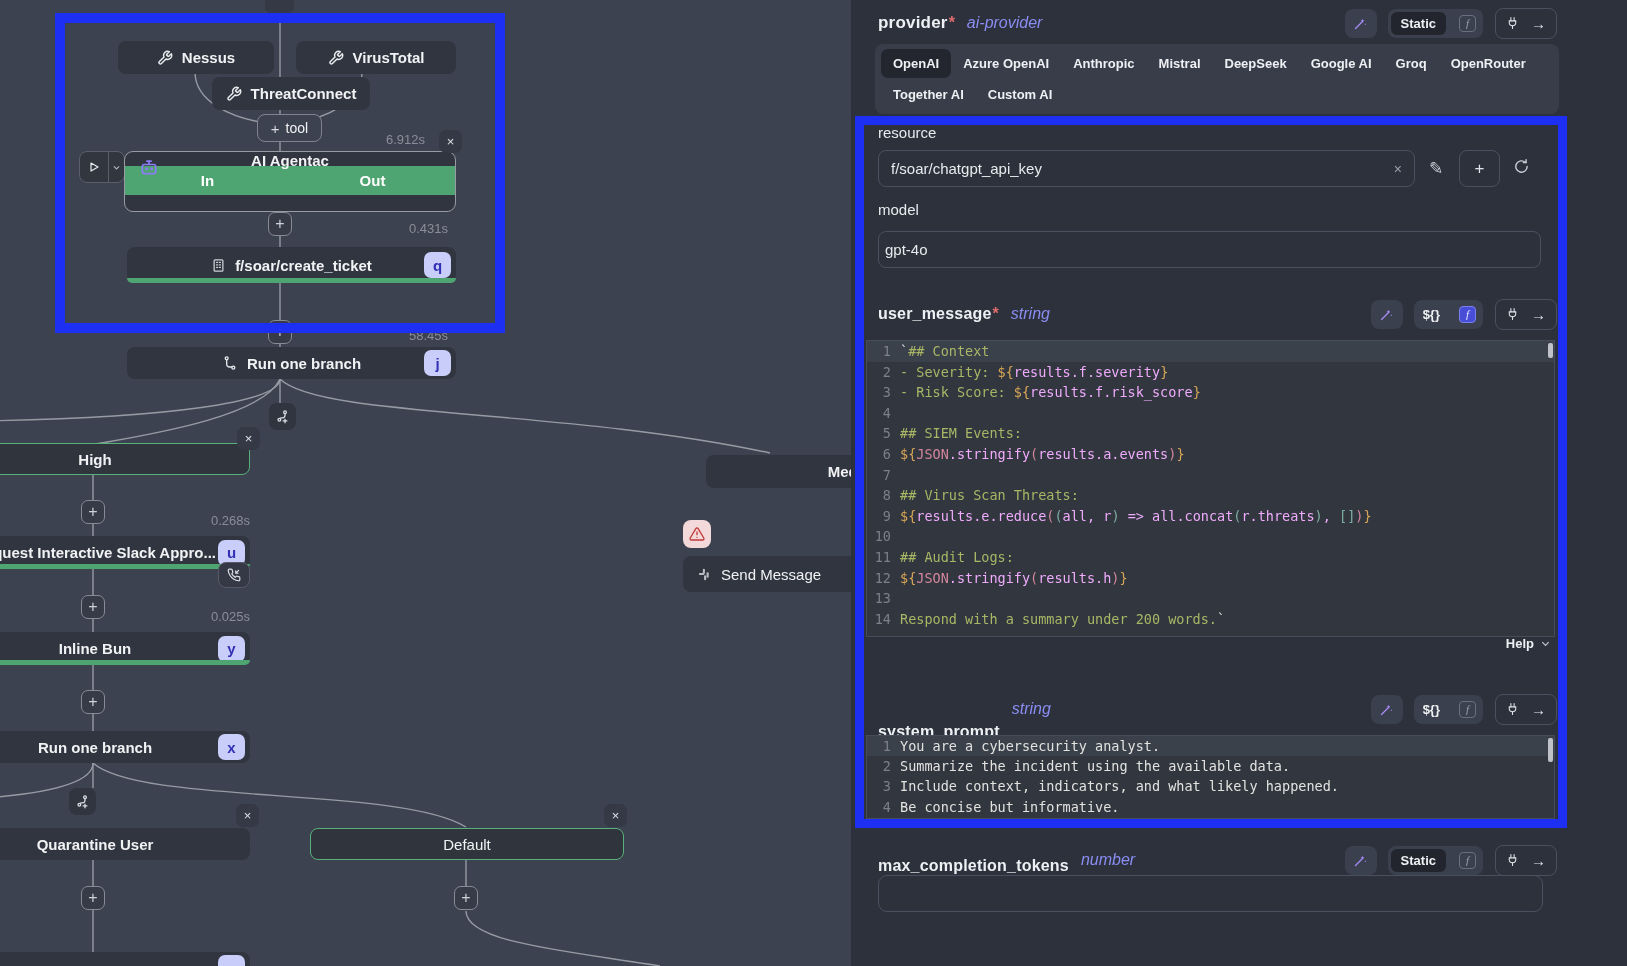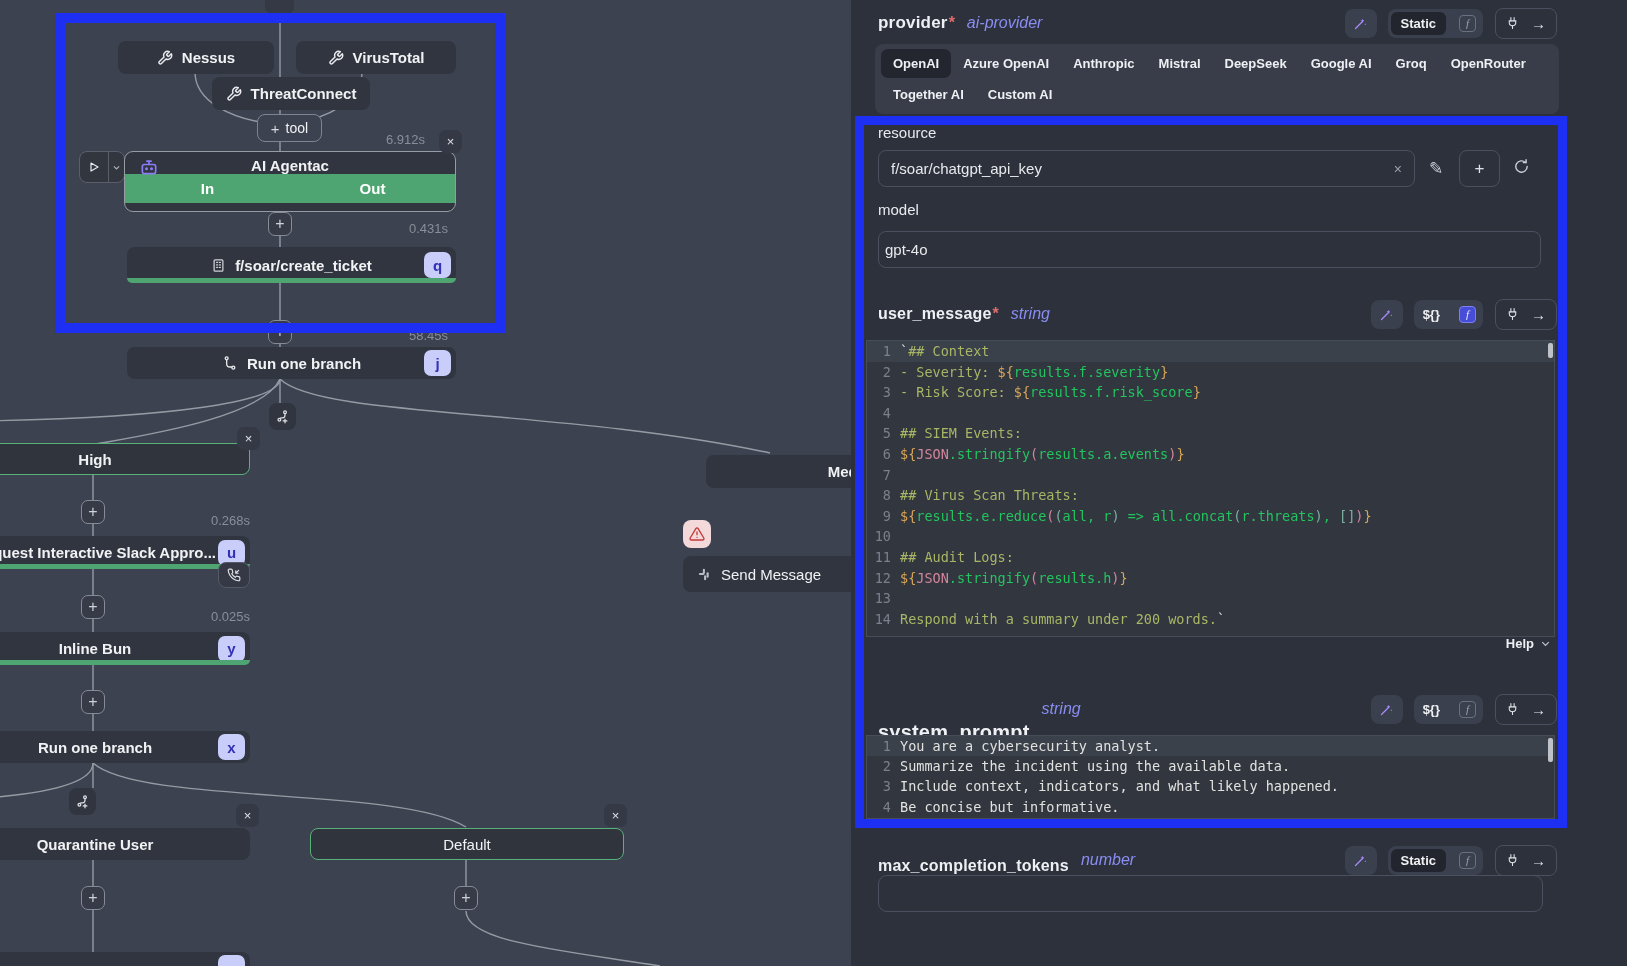--- a/index.html
+++ b/index.html
@@ -22,21 +22,21 @@
     border-radius:0 0 8px 8px; }
 
   .n-top-badge { left:265px; top:-10px; width:29px; height:24px; background:#343945; border-radius:7px; }
   .n-nessus { left:118px; top:41px; width:156px; }
   .n-virustotal { left:296px; top:41px; width:160px; }
   .n-threatconnect { left:212px; top:77px; width:158px; }
   .n-toolpill { left:257px; top:114px; width:65px; height:28px; background:#3c4250;
     border:1px solid #80848e; font-weight:500; font-size:14px; gap:6px; }
   .n-aiagent { left:124px; top:151px; width:332px; height:61px; border:1.5px solid #979ba4;
     border-radius:9px; overflow:hidden; display:block; background:#31353f; z-index:2; position:absolute; }
-  .aiagent-head { position:relative; height:22px; display:flex; align-items:flex-end;
+  .aiagent-head { position:relative; height:14px; display:flex; align-items:flex-start;
     justify-content:center; color:#f1f2f4; font-size:15px; font-weight:600; }
   .aiagent-head .robot { position:absolute; left:14px; top:5px; }
   .aiagent-head .badge { right:5px; }
   .aiagent-io { height:29px; background:#4fa571; display:flex; color:#fff;
     font-size:15px; font-weight:600; }
   .aiagent-io span { flex:1; display:flex; align-items:center; justify-content:center; }
   .n-playgroup { left:79px; top:151px; width:46px; height:32px; background:#32363f;
     border:1px solid #5a5f6a; border-radius:8px; display:flex; z-index:2; position:absolute; }
   .n-playgroup .seg1 { width:29px; display:flex; align-items:center; justify-content:center;
     border-right:1px solid #5a5f6a; }
@@ -140,21 +140,21 @@
   .editor { position:absolute; left:15px; width:689px; background:#31363f;
     border:1px solid #464c58; font-family:"DejaVu Sans Mono", monospace; font-size:13.5px;
     overflow:hidden; }
   .editor1 { top:340px; height:297px; }
   .editor2 { top:735px; height:84px; }
   .code-line { display:flex; height:20.6px; line-height:20.6px; white-space:pre; }
   .editor2 .code-line { height:20.2px; line-height:20.2px; }
   .code-line.active { background:#3b414b; }
   .ln { width:24px; text-align:right; color:#7b808b; flex:0 0 24px; margin-right:9px; }
   .tk-w { color:#e2e2df; } .tk-g { color:#a9b665; } .tk-y { color:#d8a657; }
-  .tk-t { color:#22c55e; } .tk-p { color:#d3869b; } .tk-b { color:#7daea3; }
+  .tk-t { color:#f0abfc; } .tk-p { color:#d3869b; } .tk-b { color:#7daea3; }
   .scrollthumb { position:absolute; right:1px; top:2px; width:5px; height:15px;
     background:#bfc2c9; border-radius:2px; }
   .editor2 .scrollthumb { height:24px; }
 
   .help-row { position:absolute; right:76px; top:636px; display:flex; align-items:center;
     gap:6px; color:#eef0f3; font-size:13px; font-weight:700; }
   .row-sysprompt { top:694px; }
   .row-maxtok { top:845px; }
   .in-maxtok { left:27px; top:875px; width:665px; height:37px; border-radius:9px; }
 
@@ -469,21 +469,21 @@
       </div>
 
     <div class="help-row">
       <span>Help</span>
       <svg width="11" height="11" viewBox="0 0 24 24" fill="none" stroke="#c3c7cf" stroke-width="2.6">
           <path d="M5 9 L12 16 L19 9"></path>
         </svg>
     </div>
 
     <div class="hdr-row row-sysprompt">
-      <span class="hdr-title" style="font-size:20px;margin-top:46px;">system_prompt</span>
+      <span class="hdr-title" style="font-size:16px;margin-top:46px;">system_prompt</span>
       <span class="hdr-type">string</span>
       <span class="hdr-spacer"></span>
       <span class="btn-wand">
         <svg width="15" height="15" viewBox="0 0 24 24" fill="none" stroke="#a78bfa" stroke-width="2" stroke-linecap="round">
             <path d="M4 20 L16 8"></path>
             <path d="M15 4.5 l.9 2.1 2.1.9 -2.1.9 -.9 2.1 -.9 -2.1 -2.1 -.9 2.1 -.9z" fill="#a78bfa" stroke="none"></path>
             <path d="M19.8 11.5 l.5 1.2 1.2.5 -1.2.5 -.5 1.2 -.5 -1.2 -1.2 -.5 1.2 -.5z" fill="#a78bfa" stroke="none"></path>
           </svg>
       </span>
       <span class="toggle-group">

